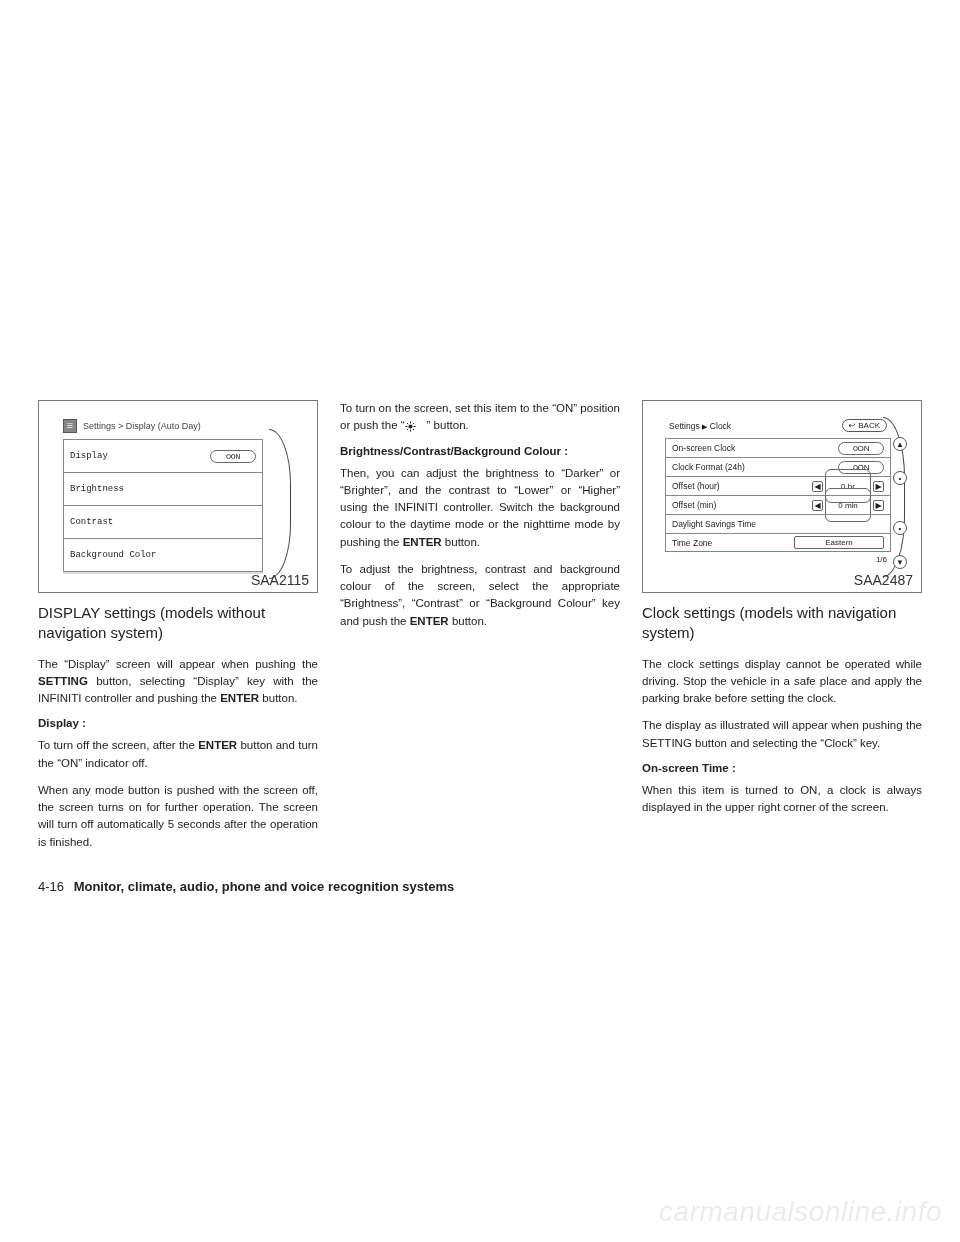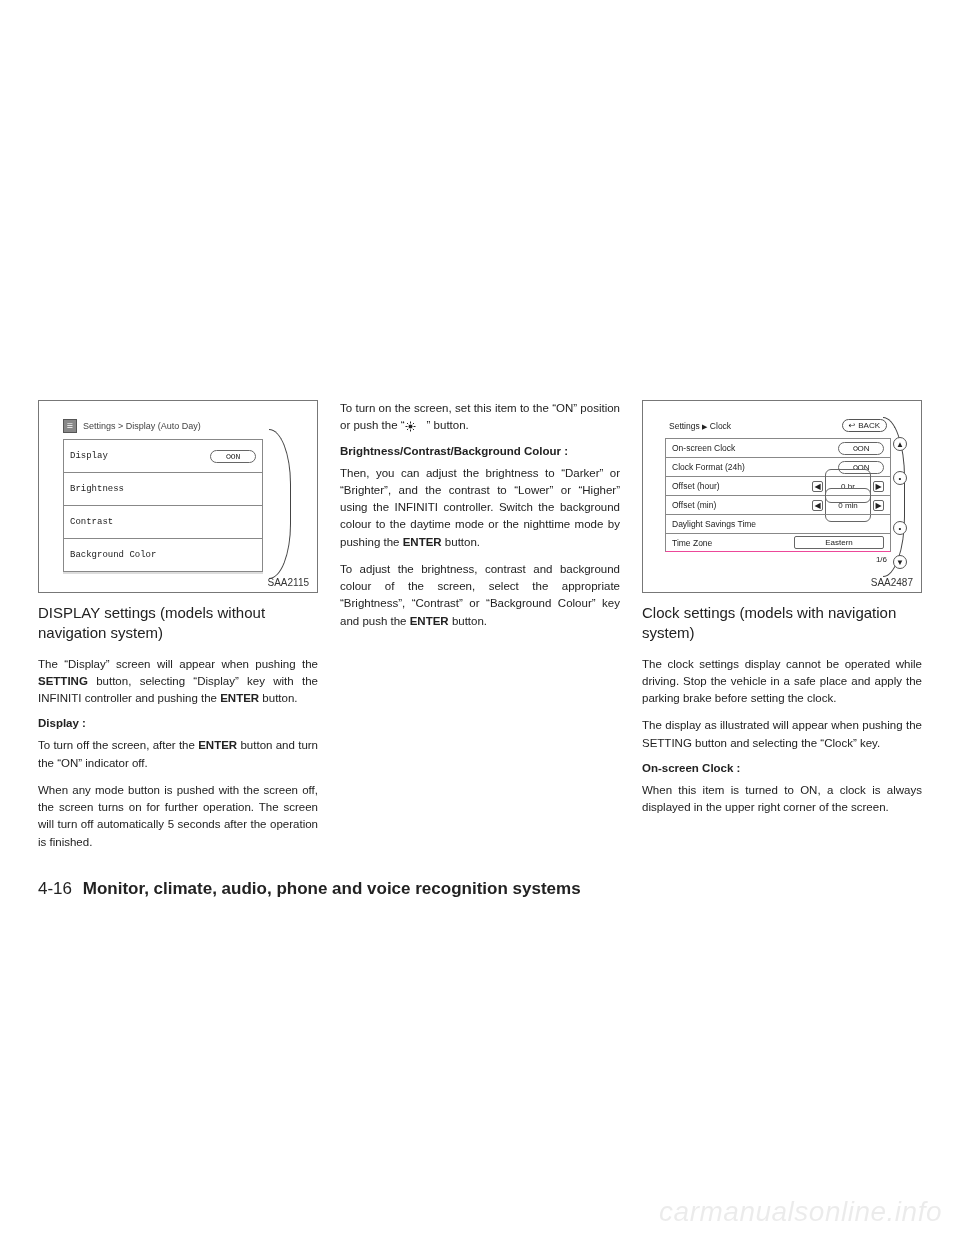--- a/index.html
+++ b/index.html
@@ -29,21 +29,21 @@
     border: 1px solid #777;
     background: #fff;
     padding: 8px;
     margin-bottom: 10px;
     position: relative;
   }
   .fig-caption {
     position: absolute;
     bottom: 4px;
     right: 8px;
-    font-size: 10px;
+    font-size: 14px;
     font-family: Arial, sans-serif;
     color: #333;
   }
   
   .fig1-screen {
     position: relative;
     height: 175px;
     display: flex;
     flex-direction: column;
     padding: 10px 16px 10px 16px;
@@ -235,21 +235,21 @@
   }
   p.body.full { text-align: justify; text-justify: inter-word; }
   p.body b { font-weight: bold; }
   p.label {
     font-weight: bold;
     font-size: 11.5px;
     margin-bottom: 8px;
   }
   .footer {
     margin-top: 18px;
-    font-size: 17px;
+    font-size: 13px;
   }
   .footer .pg { display: inline; margin-right: 6px; }
   .footer .chap { font-weight: bold; display: inline; }
   .watermark {
     position: absolute;
     bottom: 14px;
     right: 18px;
     font-size: 28px;
     color: rgba(0,0,0,0.08);
     font-family: Arial, sans-serif;
@@ -404,21 +404,21 @@
           <div class="scroll-knob" style="top:112px">•</div>
           <div class="scroll-knob" style="top:146px">▼</div>
         </div>
         <div class="fig-caption">SAA2487</div>
       </div>
 
       <h2 class="sect">Clock settings (models with navigation system)</h2>
 
       <p class="body full">The clock settings display cannot be operated while driving. Stop the vehicle in a safe place and apply the parking brake before setting the clock.</p>
       <p class="body full">The display as illustrated will appear when pushing the SETTING button and selecting the “Clock” key.</p>
-      <p class="label">On-screen Clock :</p>
+      <p class="label">On-screen Time :</p>
       <p class="body full">When this item is turned to ON, a clock is always displayed in the upper right corner of the screen.</p>
     </div>
 
   </div>
 
   <div class="footer">
     <span class="pg">4-16</span>
     <span class="chap">Monitor, climate, audio, phone and voice recognition systems</span>
   </div>
 </div>

